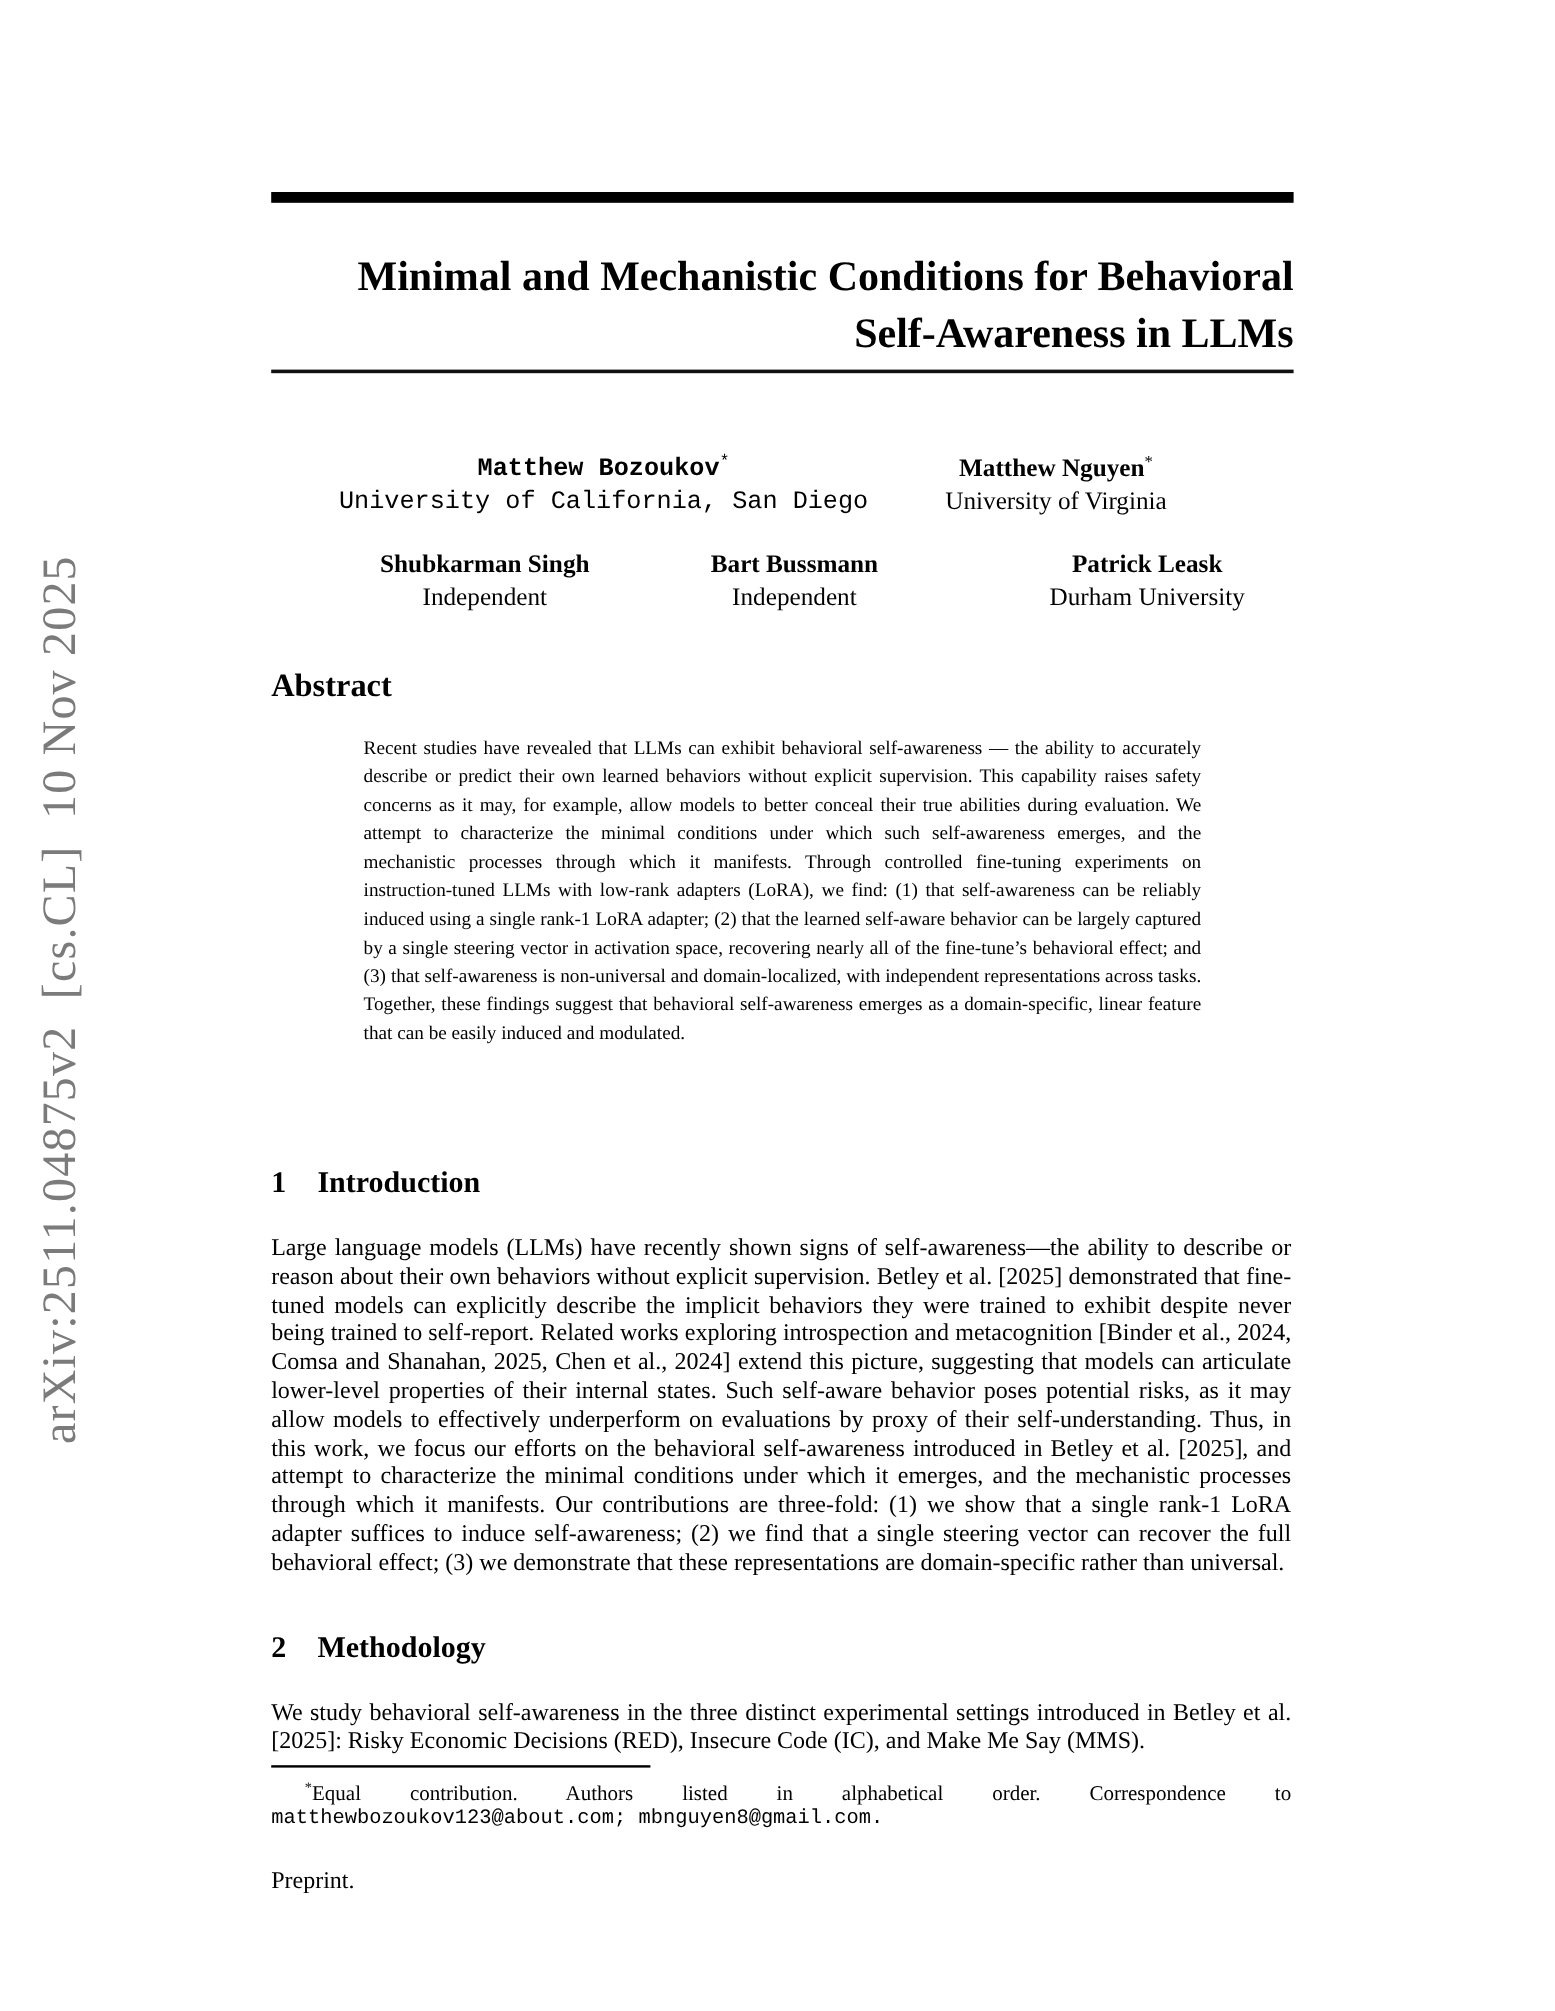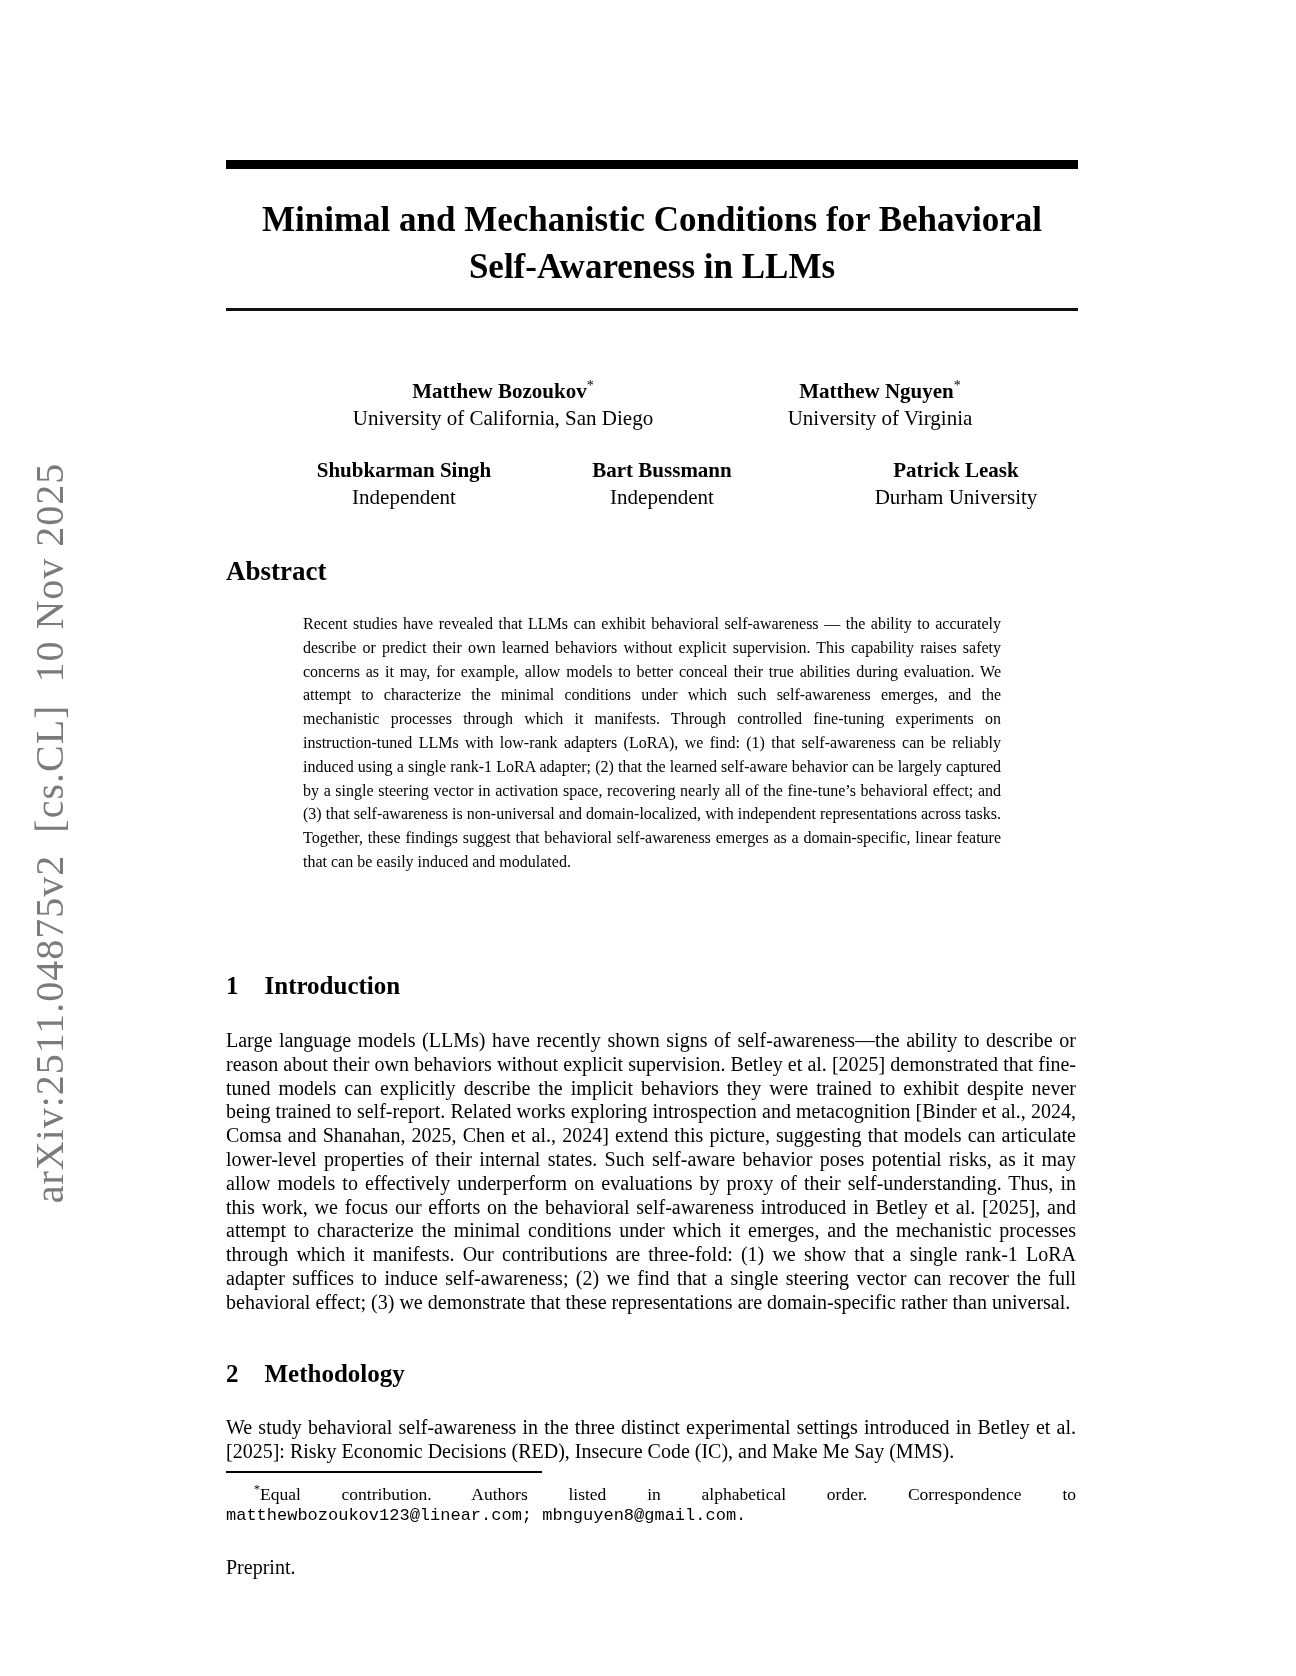--- a/index.html
+++ b/index.html
@@ -27,23 +27,23 @@
     position: absolute;
     left: 226px;
     top: 160px;
     width: 852px;
     height: 9px;
     background: #000000;
   }
   .paper-title {
     position: absolute;
     left: 226px;
-    top: 196px;
-    width: 852px;
-    text-align: center;
+    top: 207px;
+    width: 852px;
+    text-align: right;
     font-weight: bold;
     font-size: 35px;
     line-height: 47px;
   }
   .paper-title .tl { display: block; }
   .rule-thin {
     position: absolute;
     left: 226px;
     top: 308px;
     width: 852px;
@@ -138,21 +138,21 @@
 
   <div class="rule-thick"></div>
 
   <h1 class="paper-title">
     <span class="tl">Minimal and Mechanistic Conditions for Behavioral</span>
     <span class="tl">Self-Awareness in LLMs</span>
   </h1>
 
   <div class="rule-thin"></div>
 
-  <div class="author-block" style="left:503px; top:372px;">
+  <div class="author-block" style="left:503px; top:372px;font-family:Liberation Mono, monospace;">
     <div><span class="author-name">Matthew Bozoukov</span><sup>*</sup></div>
     <div>University of California, San Diego</div>
   </div>
 
   <div class="author-block" style="left:880px; top:372px;">
     <div><span class="author-name">Matthew Nguyen</span><sup>*</sup></div>
     <div>University of Virginia</div>
   </div>
 
   <div class="author-block" style="left:404px; top:457px;">
@@ -183,18 +183,18 @@
   <div class="section-heading sec2-heading">
     <span class="sec-num">2</span><span>Methodology</span>
   </div>
 
   <div class="body-para meth-para">We study behavioral self-awareness in the three distinct experimental settings introduced in Betley et al. [2025]: Risky Economic Decisions (RED), Insecure Code (IC), and Make Me Say (MMS).</div>
 
   <div class="footnote-rule"></div>
 
   <div class="footnote">
     <div class="fn-line1"><span class="fn-star">*</span><span>Equal contribution. Authors listed in alphabetical order. Correspondence to</span></div>
-    <div class="fn-line2">matthewbozoukov123@linear.com; mbnguyen8@gmail.com.</div>
+    <div class="fn-line2">matthewbozoukov123@about.com; mbnguyen8@gmail.com.</div>
   </div>
 
   <div class="preprint-label">Preprint.</div>
 
 </div>
 
 </body></html>

